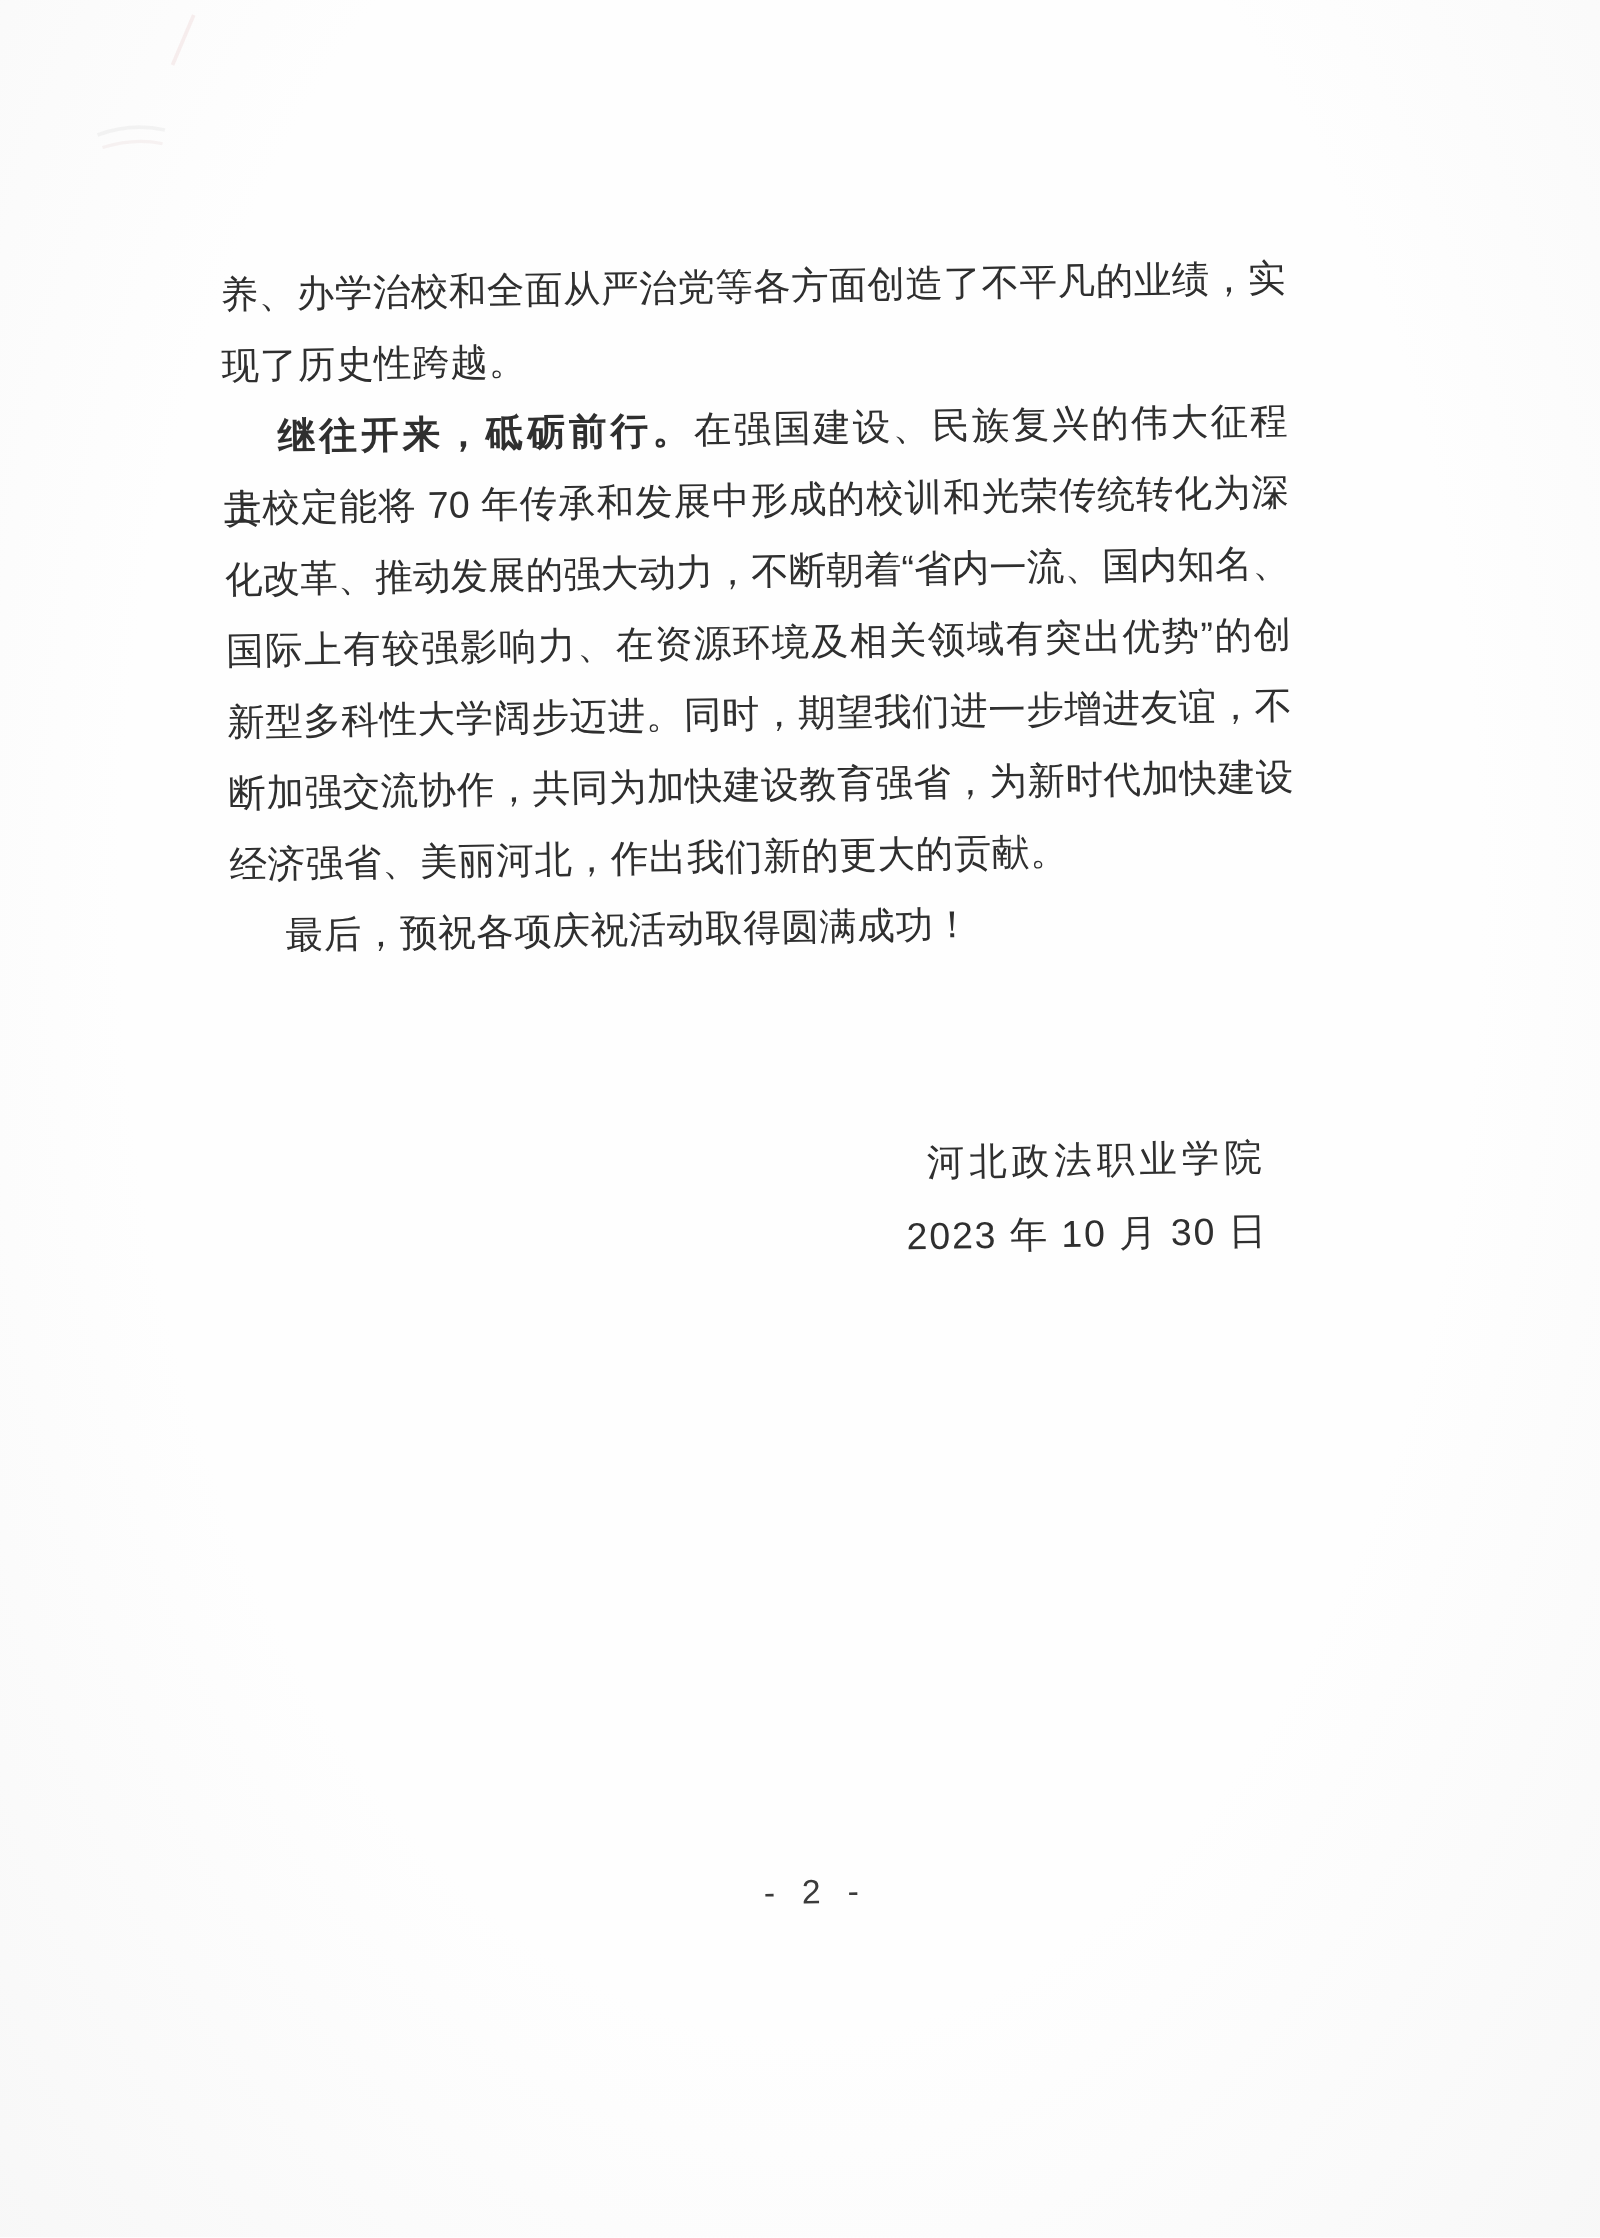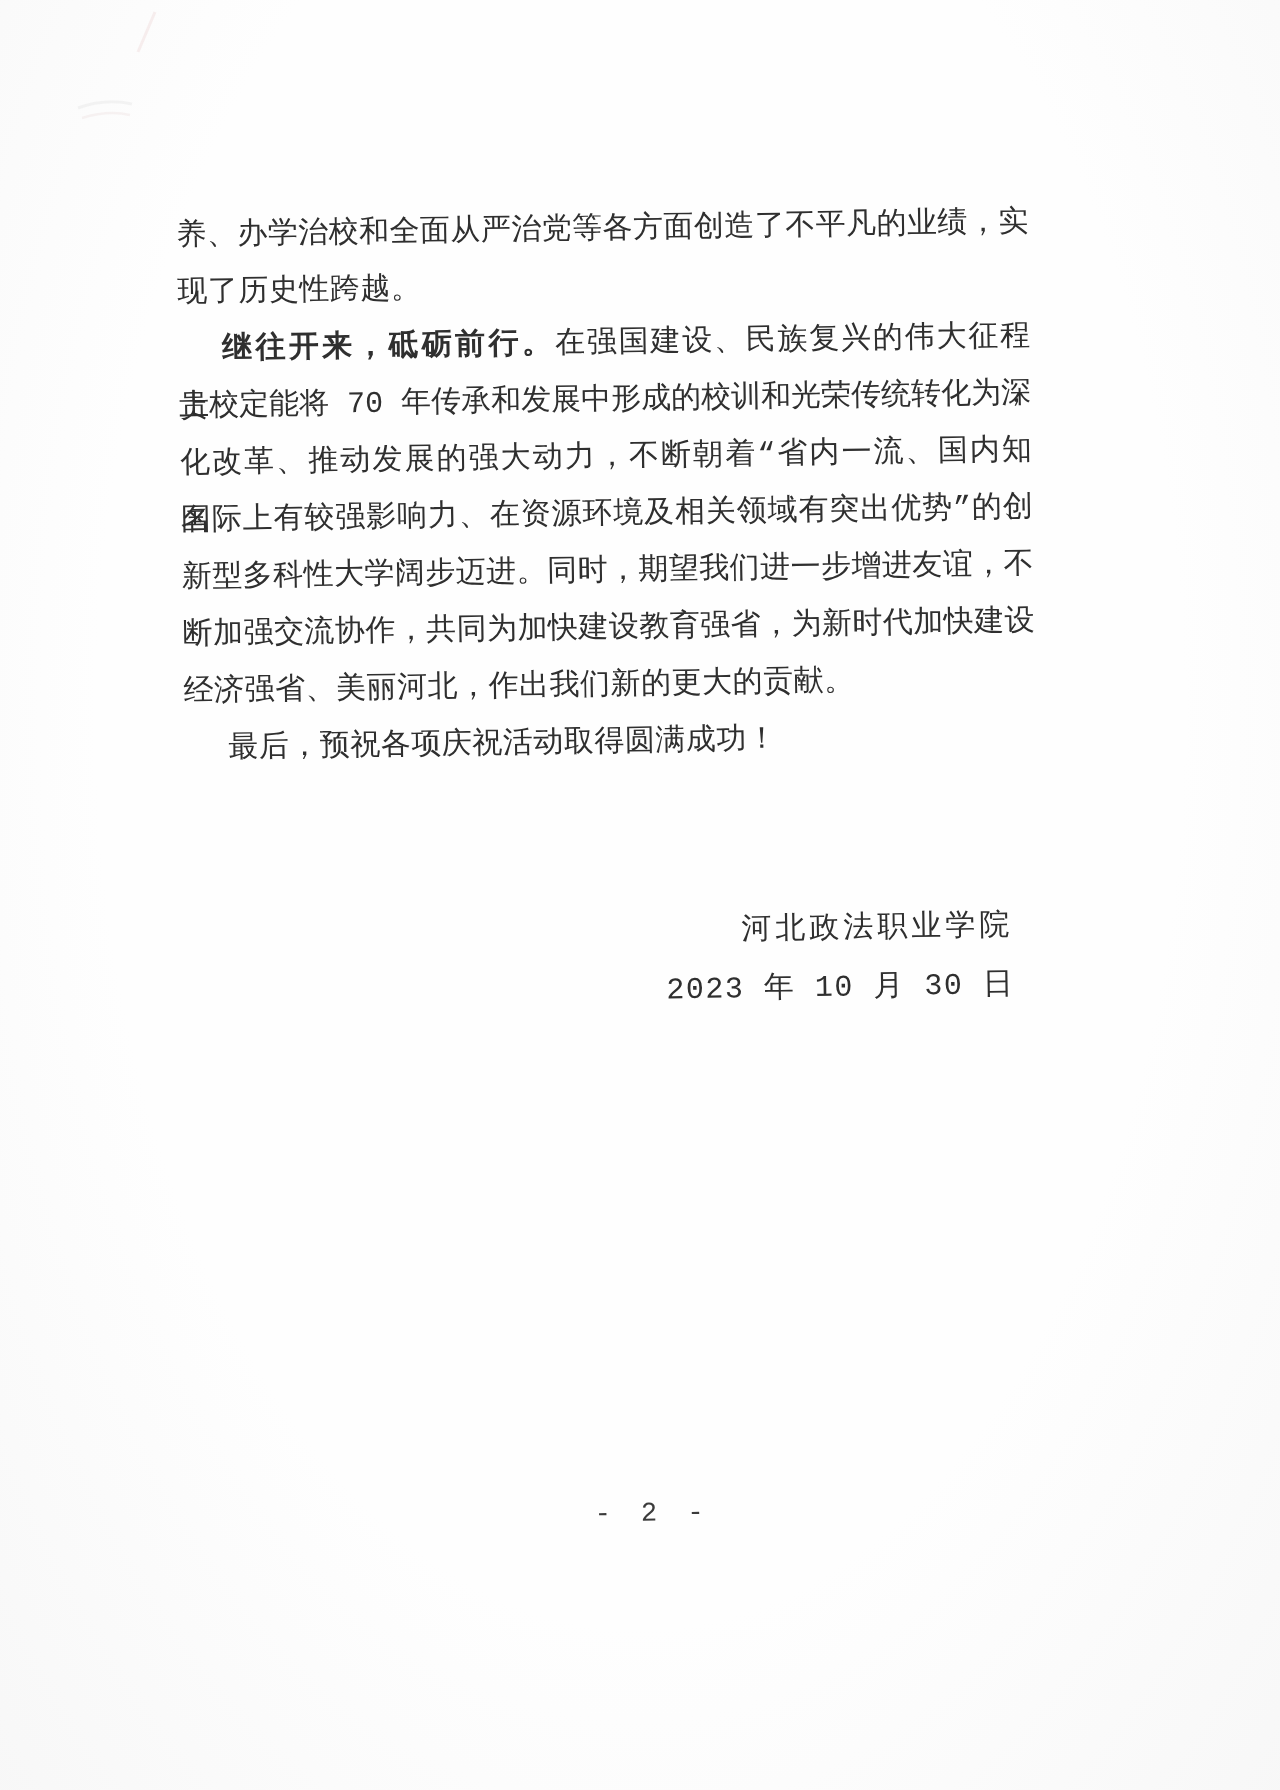--- a/index.html
+++ b/index.html
@@ -9,21 +9,21 @@
   }
   .sheet {
     position: relative;
     width: 1280px;
     height: 1790px;
     margin: 0 auto;
     background:
       radial-gradient(ellipse at 50% 40%, rgba(255,255,255,0) 60%, rgba(235,235,235,0.35) 100%),
       #fefefe;
     overflow: hidden;
-    font-family: Liberation Mono, monospace;
+    font-family: Liberation Sans, sans-serif;
     color: #2f2f2f;
   }
   
   .artifact {
     position: absolute;
     left: 60px;
     top: 0px;
     opacity: 0.5;
   }
   .content {

